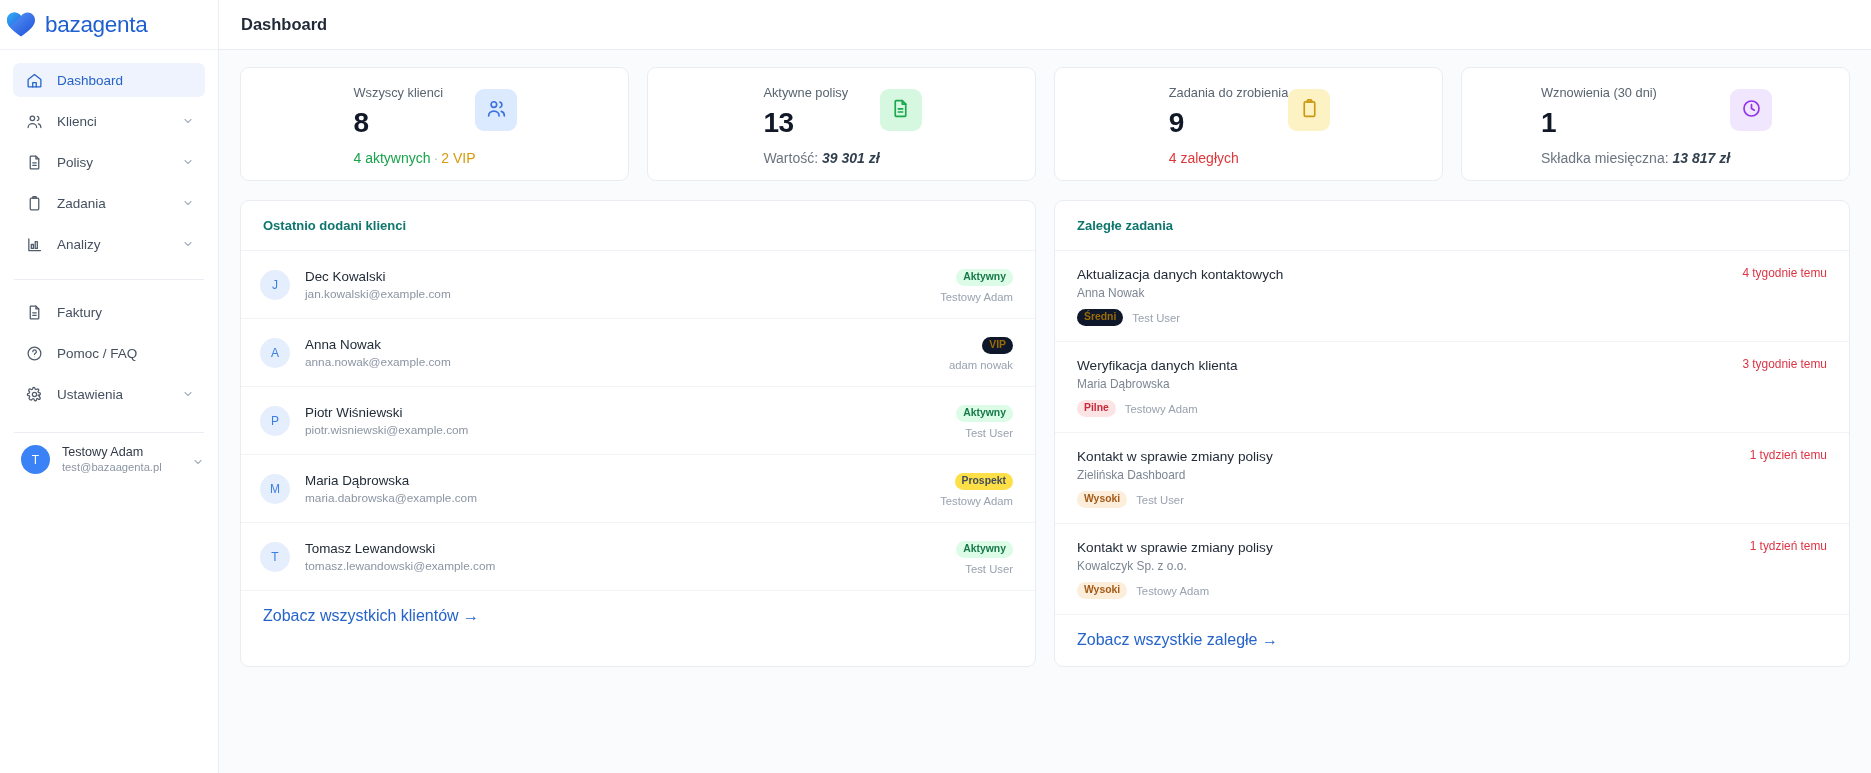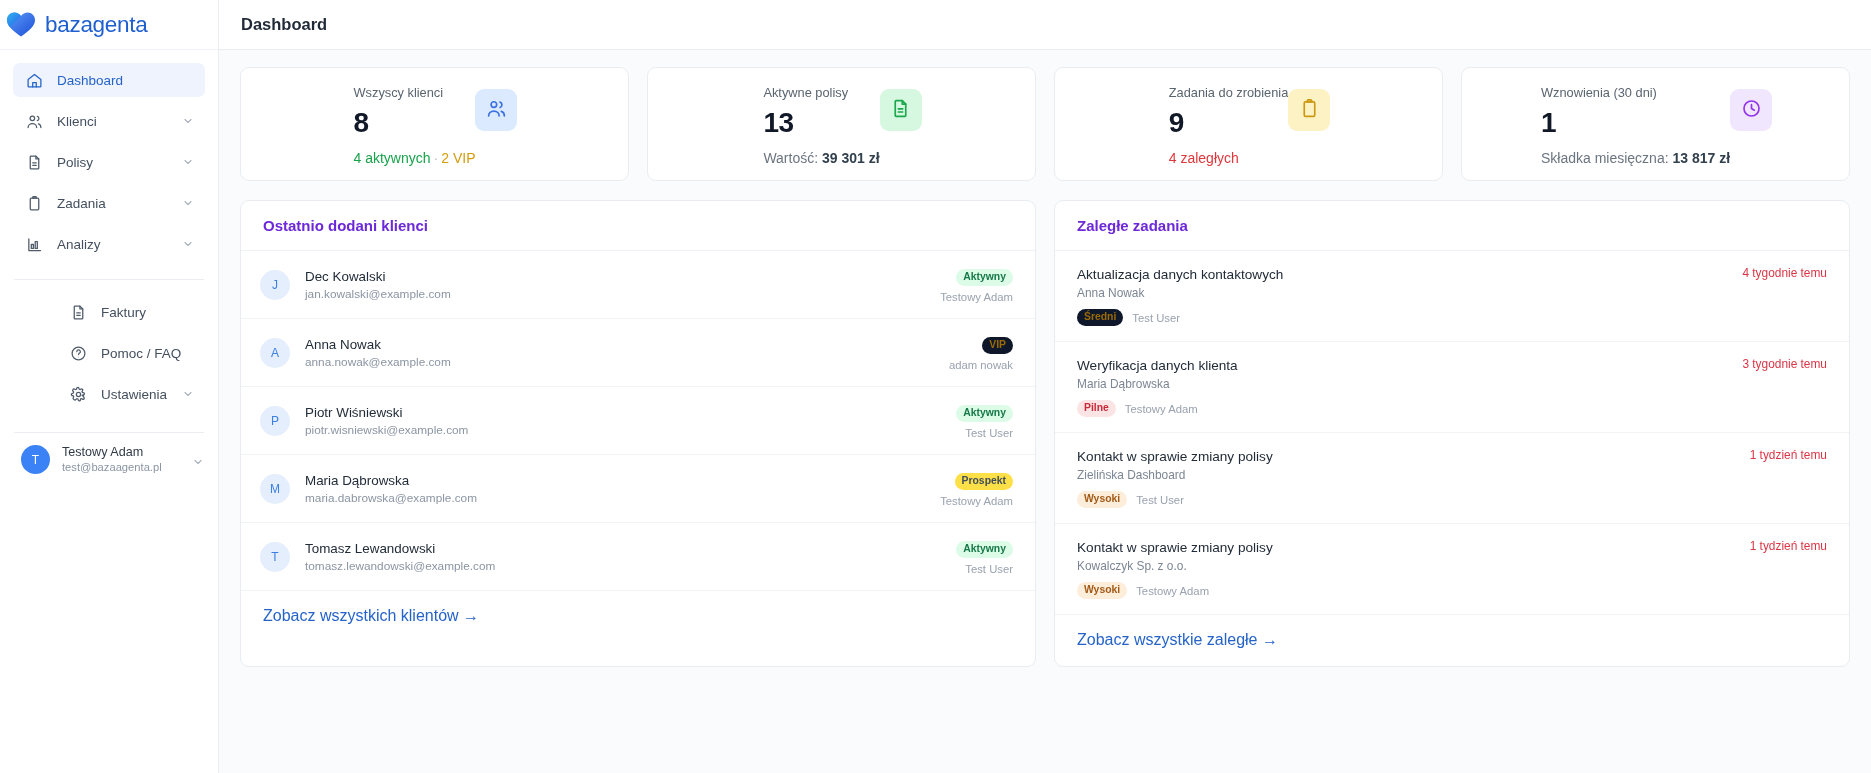--- a/index.html
+++ b/index.html
@@ -44,21 +44,21 @@
     margin-right: 13px;
     display: flex; align-items: center; justify-content: center;
   }
   .nav-ico svg { display: block; }
   .nav-label { flex: 1 1 auto; white-space: nowrap; }
   .chev { width: 12px; height: 12px; flex: 0 0 12px; opacity: .75; }
   .nav-sep {
     height: 1px; background: #eaeef3;
     margin: 11px 14px 15px 14px;
   }
-  .nav-bottom { padding: 0 13px; margin-left: 44px; }
+  .nav-bottom { padding: 0 13px; }
   .nav-spacer { flex: 1 1 auto; }
   .user-sep { height: 1px; background: #eaeef3; margin: 0 14px 0 14px; }
   .user-box {
     display: flex; align-items: center;
     padding: 12px 14px 12px 21px;
     cursor: pointer;
   }
   .user-av {
     width: 29px; height: 29px; flex: 0 0 29px; border-radius: 50%;
     background: #3b82f6; color: #fff;
@@ -84,42 +84,42 @@
   .stat {
     flex: 1 1 0; min-width: 0; height: 114px;
     background: #fff; border: 1px solid #e9edf2; border-radius: 9px;
     padding: 17px 19px 0 21px;
     display: flex; justify-content: center;
   }
   .stat-l { display: flex; flex-direction: column; }
   .stat-label { font-size: 12.8px; color: #59646f; line-height: 16px; }
   .stat-value { font-size: 28px; font-weight: bold; color: #111827; line-height: 36px; margin-top: 4px; letter-spacing: -0.5px; }
   .stat-sub { font-size: 14px; color: #6b7580; margin-top: 9px; }
-  .stat-sub b { font-weight: bold; color: #32404e; }
+  .stat-sub b { font-weight: bold; color: #32404e; font-style: italic; }
   .stat-sub .g { color: #16a34a; }
   .stat-sub .y { color: #d69b0d; }
   .stat-sub .r { color: #e0373b; }
   .stat-sub .dot { color: #b8c0c9; padding: 0 3px; }
   .stat-ico {
     width: 42px; height: 42px; flex: 0 0 42px; border-radius: 9px;
     margin-top: 4px;
     display: flex; align-items: center; justify-content: center;
   }
 
   
   .panels { display: flex; gap: 18px; margin-top: 19px; }
   .panel {
     flex: 1 1 0; min-width: 0;
     background: #fff; border: 1px solid #e9edf2; border-radius: 9px;
   }
   .panel-head {
     height: 50px; display: flex; align-items: center;
     padding: 0 22px; border-bottom: 1px solid #eef1f5;
   }
-  .panel-title { font-size: 15px; font-weight: bold; color: #6d28d9; }
+  .panel-title { font-size: 13px; font-weight: bold; color: #0f766e; }
 
   
   .crow {
     display: flex; align-items: center;
     padding: 15px 22px 15px 19px;
     border-bottom: 1px solid #f1f3f6;
     cursor: pointer;
   }
   .crow-av {
     width: 30px; height: 30px; flex: 0 0 30px; border-radius: 50%;

